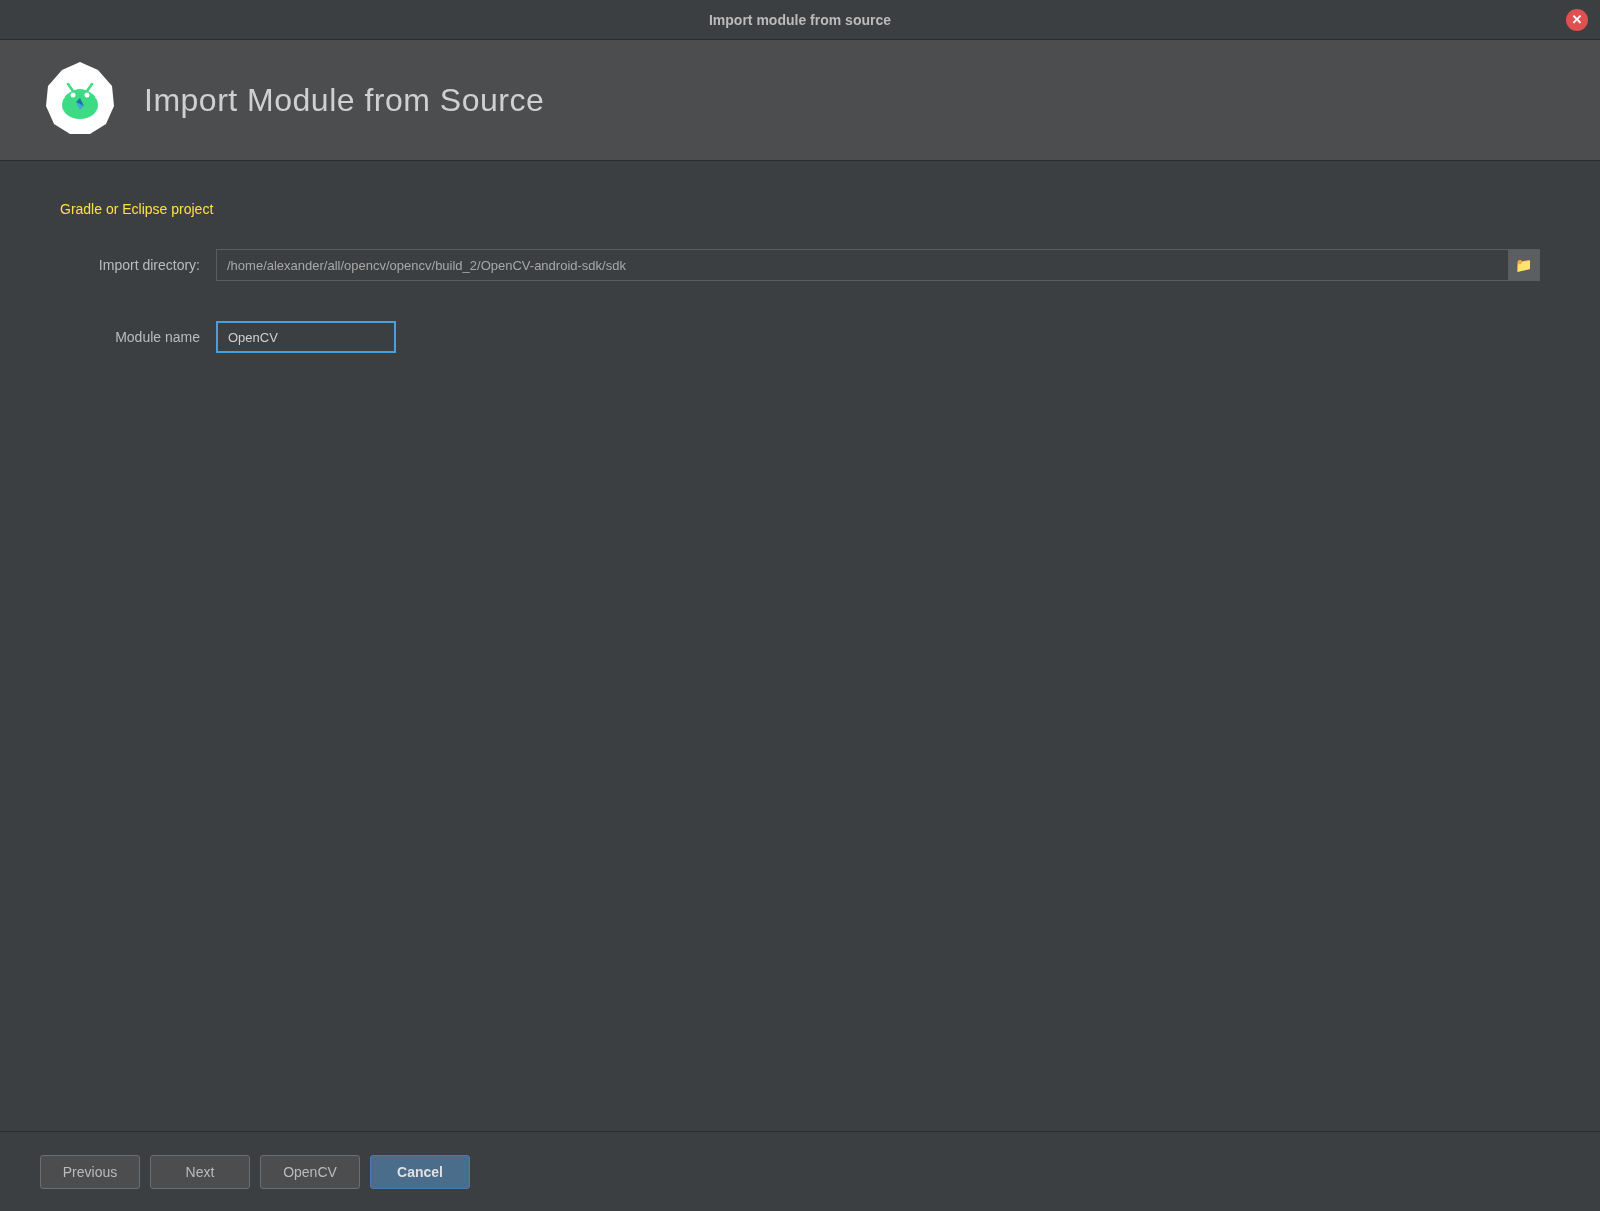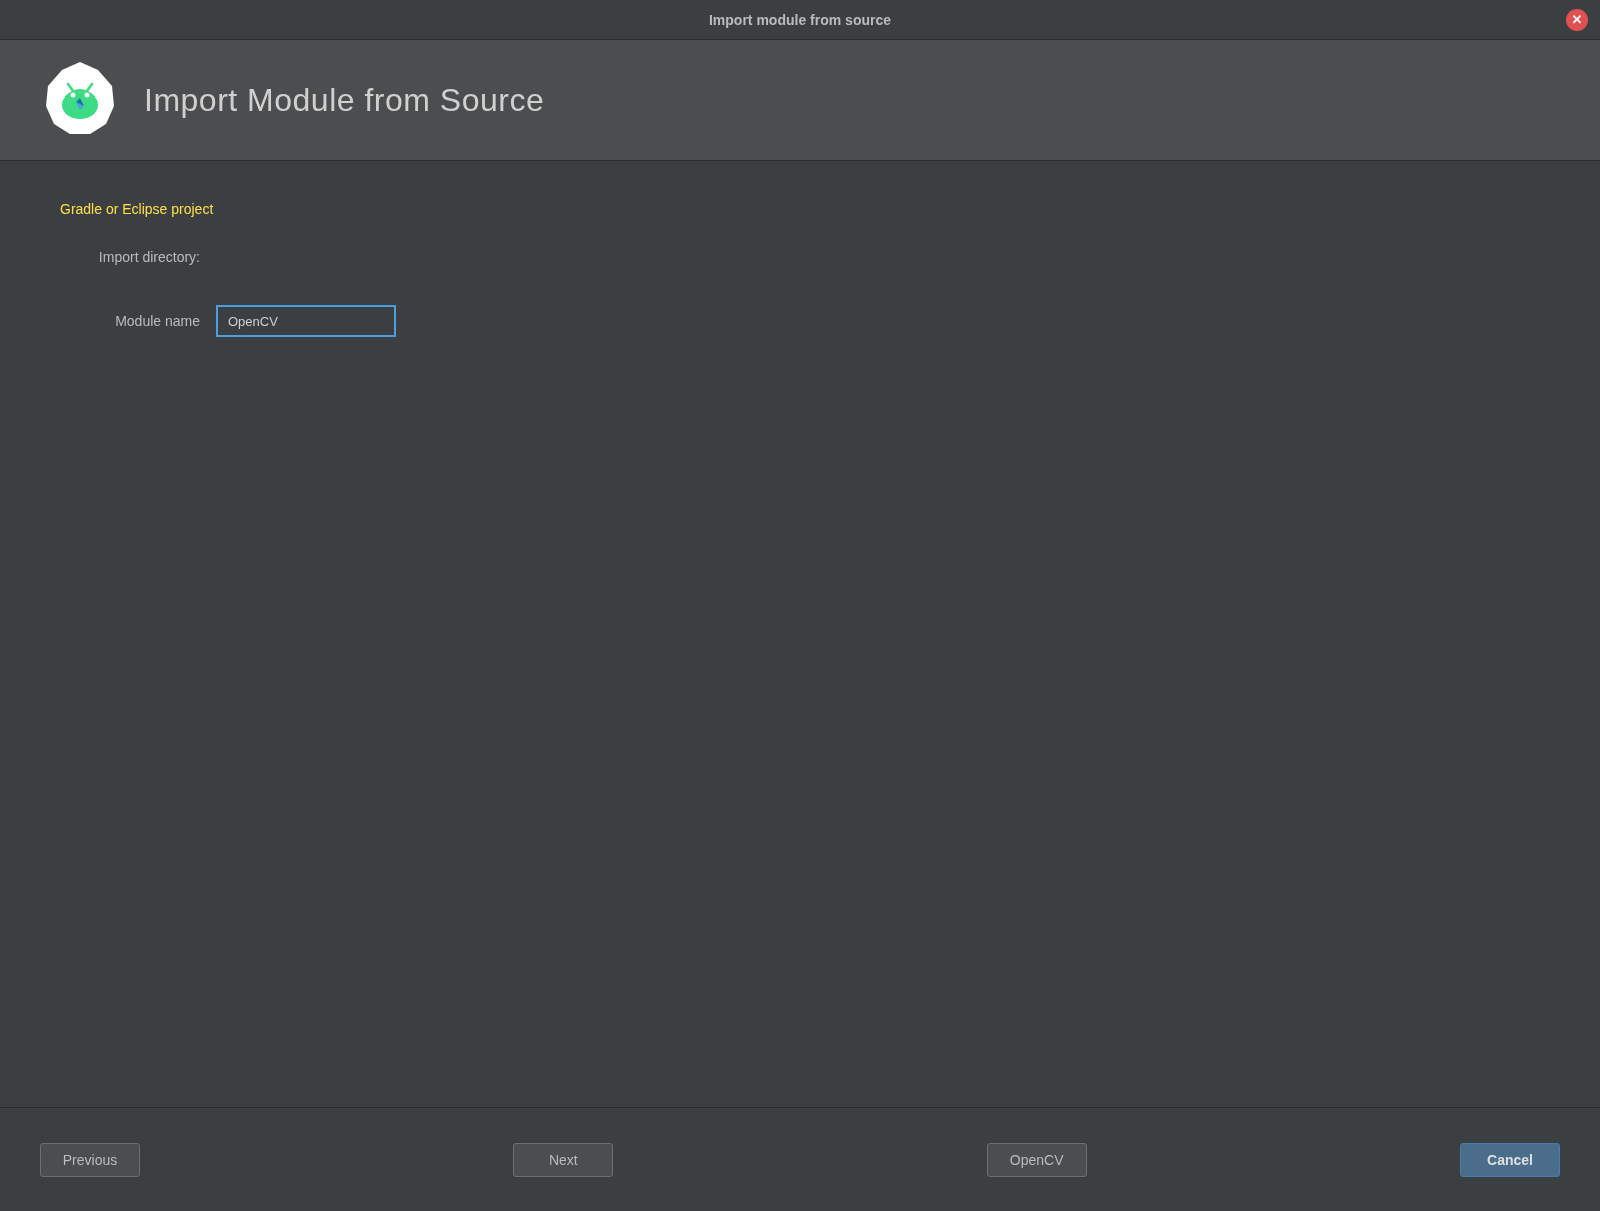--- a/index.html
+++ b/index.html
@@ -149,26 +149,26 @@
       color: #d0d0d0;
       font-size: 13px;
       padding: 6px 10px;
       height: 32px;
       outline: none;
       width: 180px;
     }
 
     
     .footer-bar {
-      height: 104px;
+      height: 80px;
       border-top: 1px solid #2b2b2b;
       background: #3c3f41;
       display: flex;
       align-items: center;
-      justify-content: space-between;
+      justify-content: flex-start;
       padding: 0 40px;
       gap: 10px;
       flex-shrink: 0;
     }
 
     .btn {
       height: 34px;
       min-width: 100px;
       padding: 0 20px;
       font-size: 14px;
@@ -232,20 +232,26 @@
   <h1 class="header-title">Import Module from Source</h1>
 </div>
 
 <div class="main-content">
 
   <div>
     <div class="section-label">Gradle or Eclipse project</div>
 
     <div class="form-row">
       <label class="form-label">Import directory:</label>
+      <div class="source-dir-input-wrapper">
+        <input type="text" class="source-dir-input" value="/home/alexander/all/opencv/opencv/build_2/OpenCV-android-sdk/sdk" style="">
+        <button class="folder-icon-btn">
+          <span>📁</span>
+        </button>
+      </div>
     </div>
   </div>
 
   <div class="form-row">
     <label class="form-label">Module name</label>
     <input type="text" class="module-name-input" value="OpenCV" style="">
   </div>
 </div>
 
 <div class="footer-bar">

